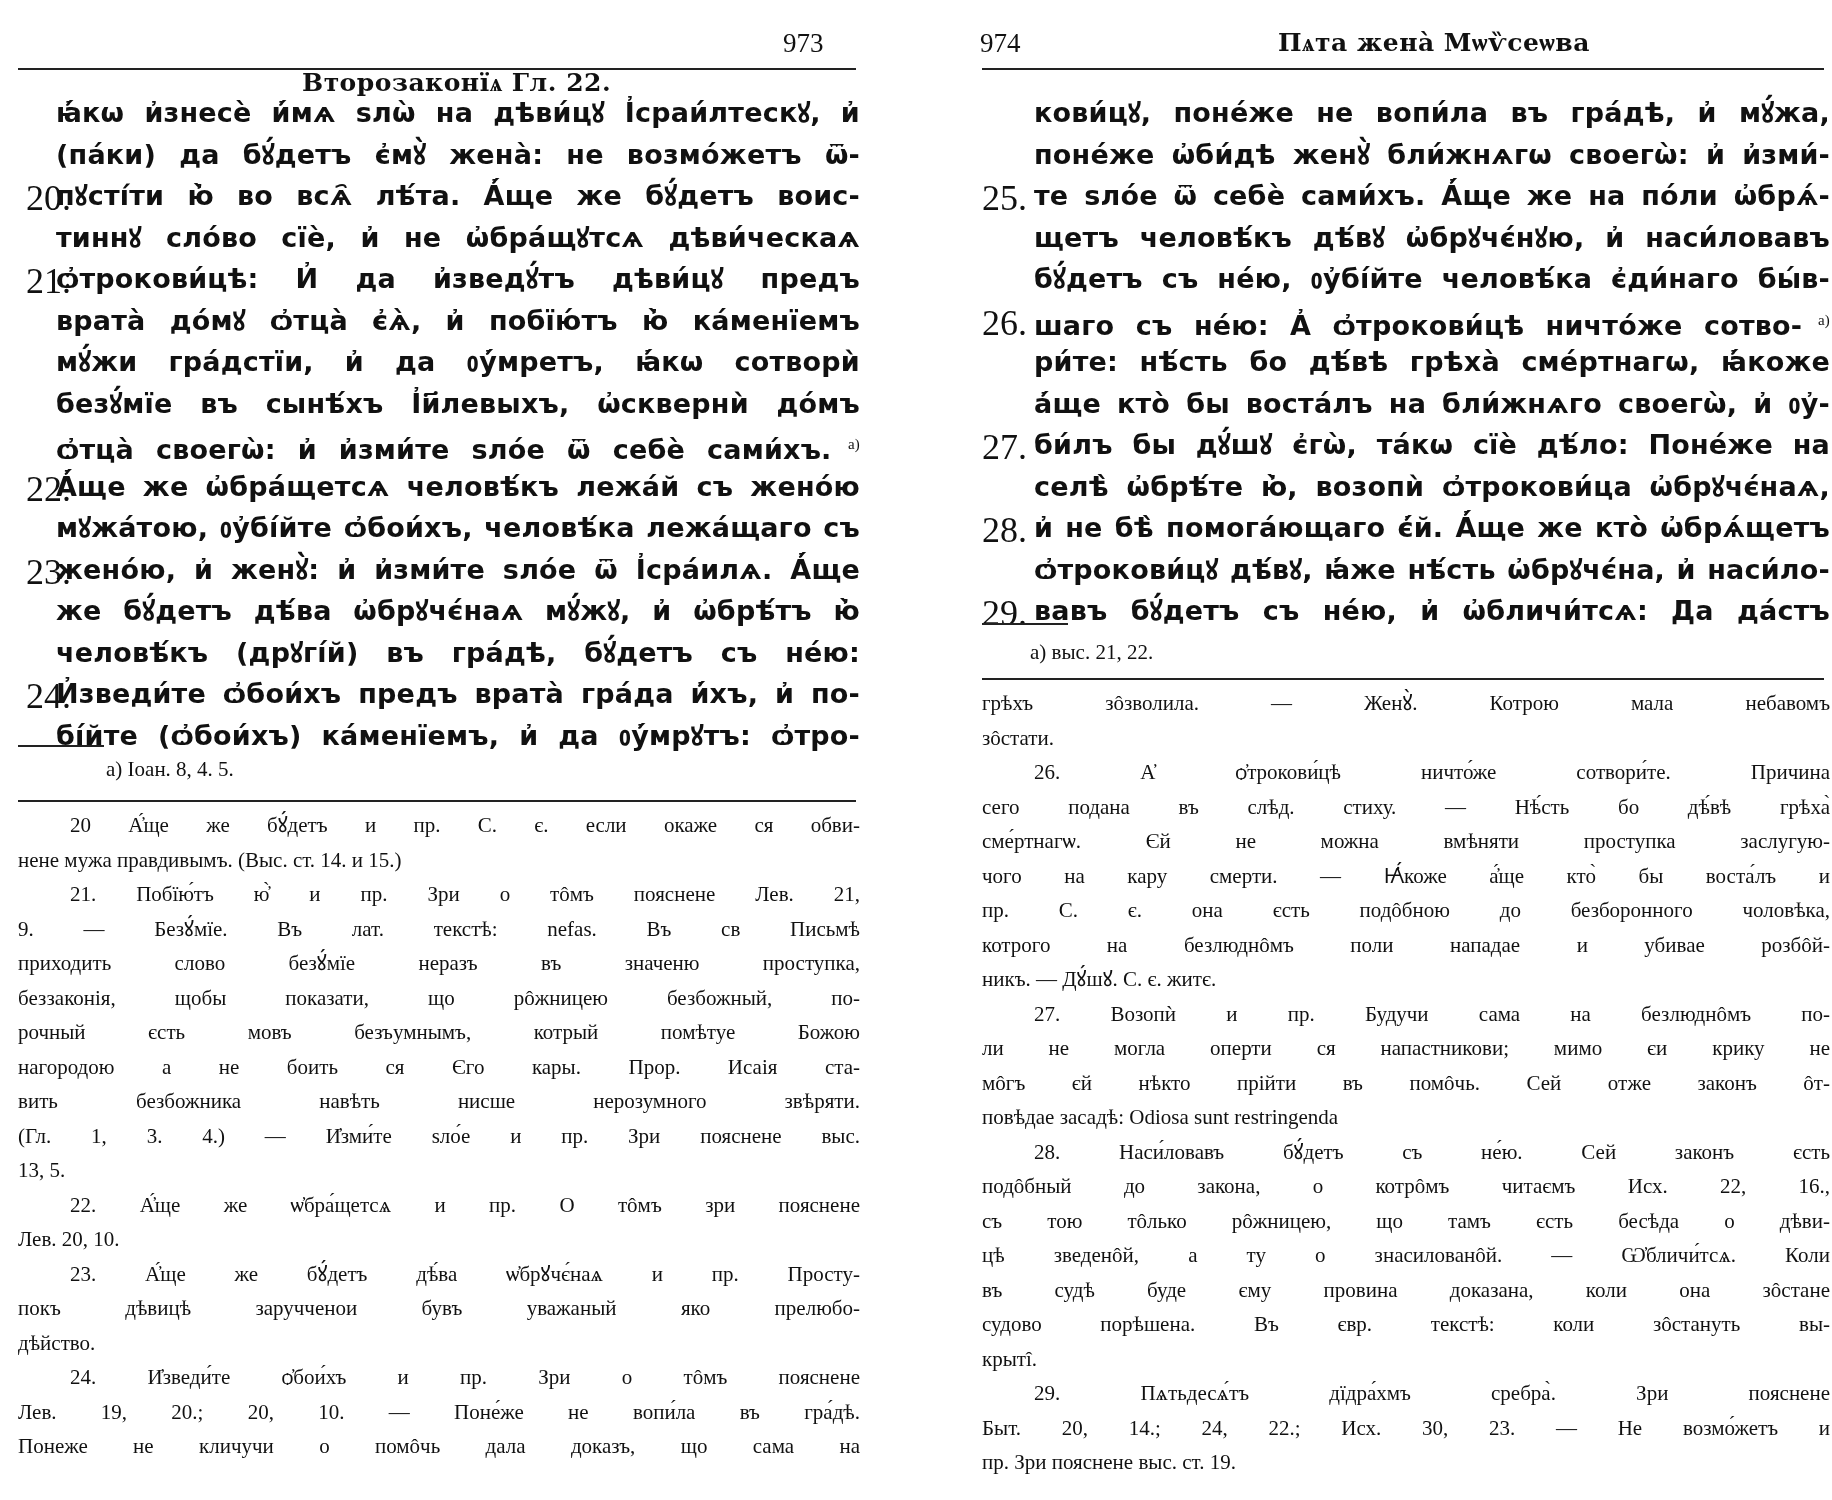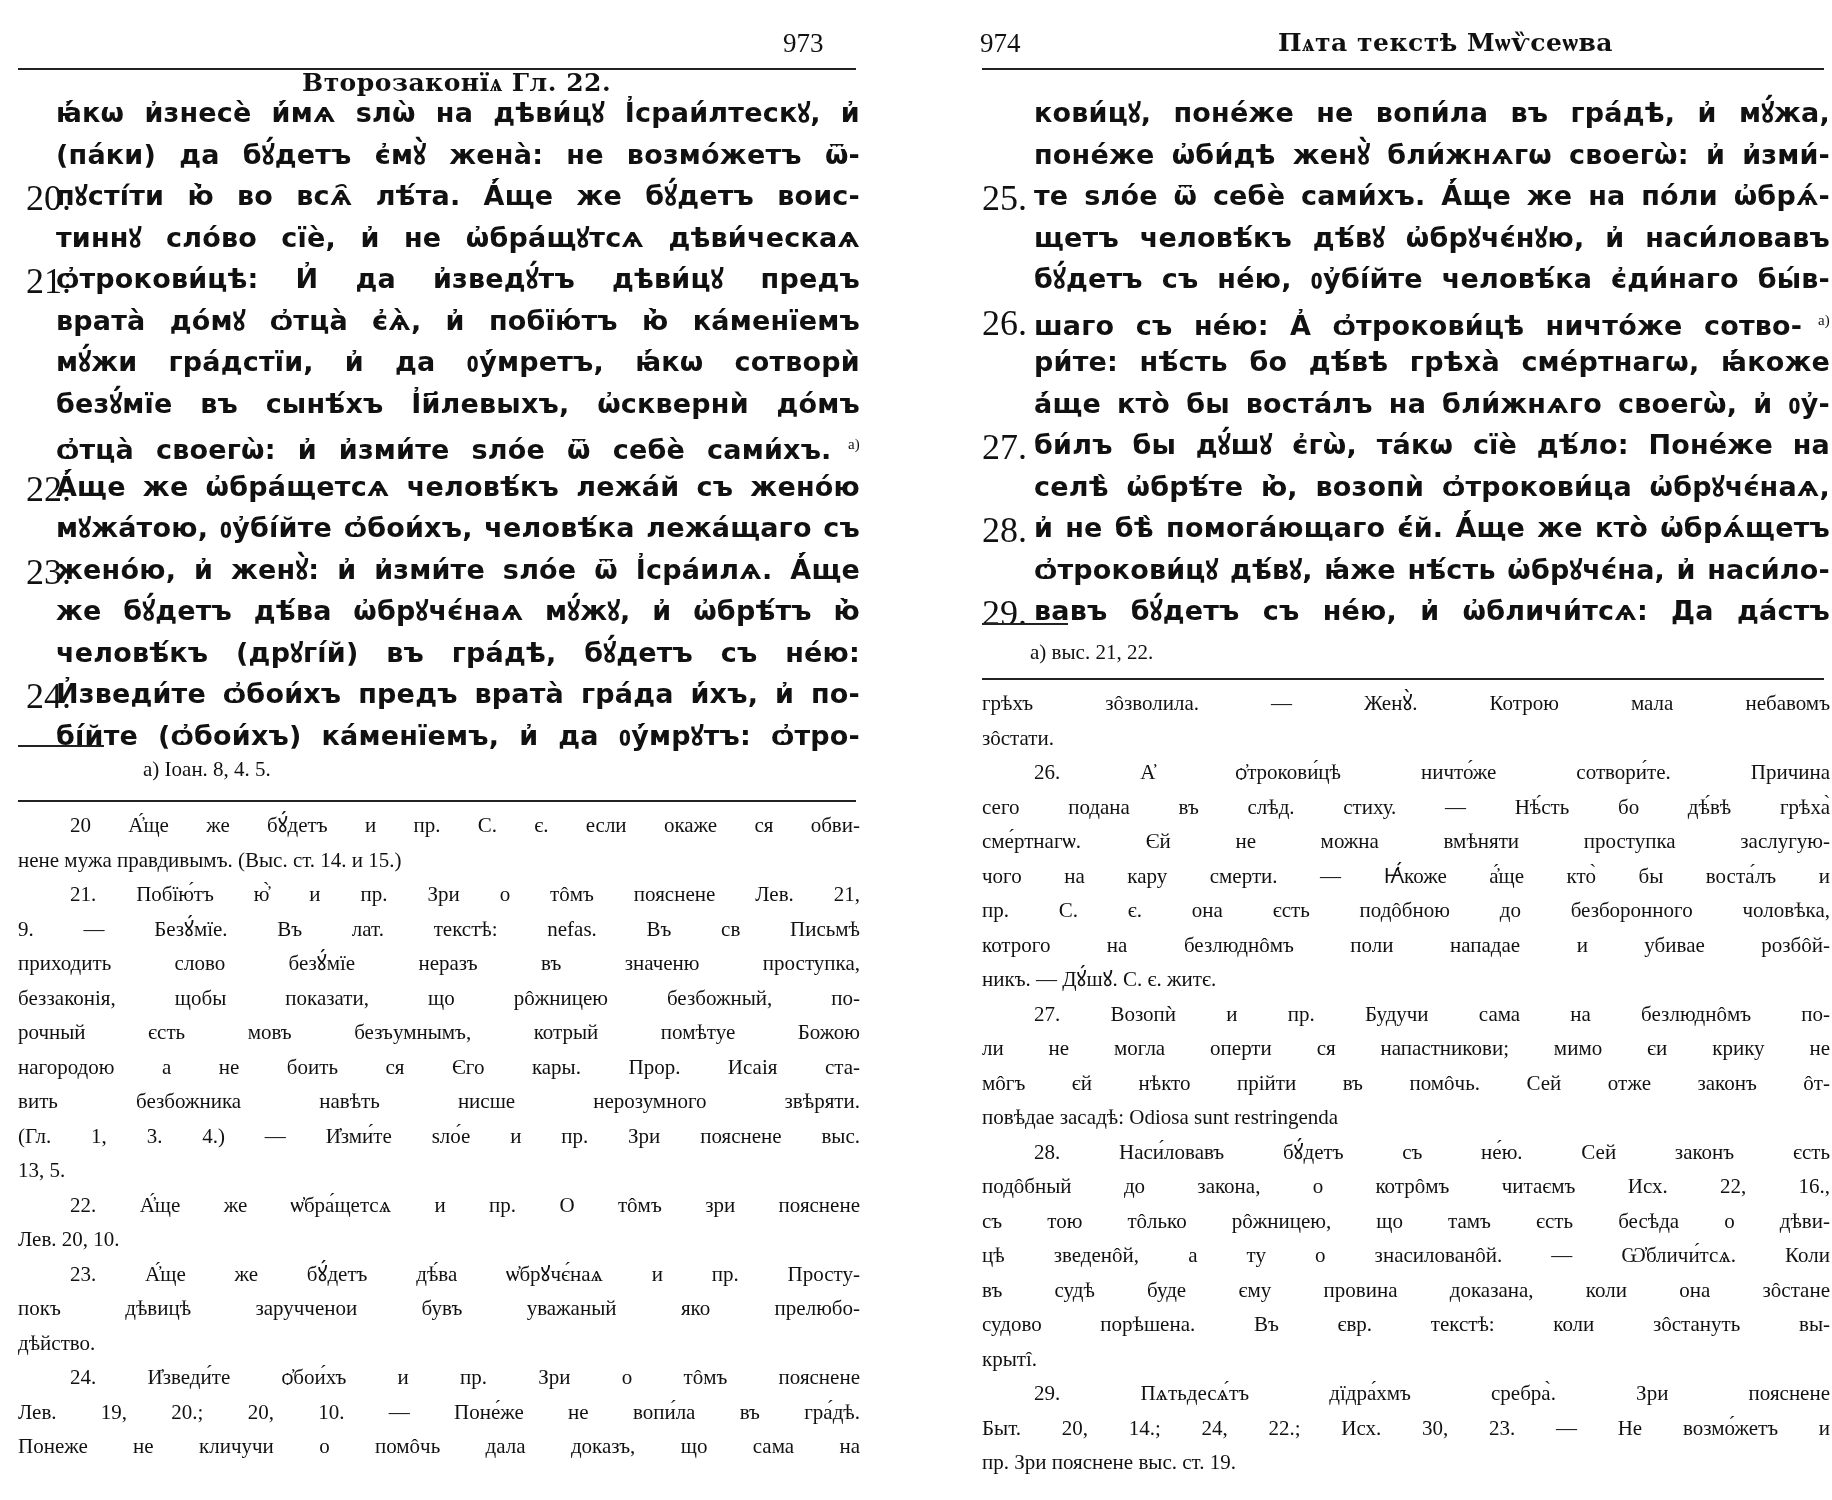--- a/index.html
+++ b/index.html
@@ -50,21 +50,21 @@
     </div>
   <div id="L-vnum">
       <div class="vnum" style="left: 26px; top: 177px;">20.</div>
       <div class="vnum" style="left: 26px; top: 260px;">21.</div>
       <div class="vnum" style="left: 26px; top: 467.5px;">22.</div>
       <div class="vnum" style="left: 26px; top: 550.5px;">23.</div>
       <div class="vnum" style="left: 26px; top: 675px;">24.</div>
     </div>
 
   <div class="rule" style="top:745px; left:18px; width:86px; height:1.5px;"></div>
-  <div class="fn" style="top:757px; left:106px;margin-left:37px;">a) Іоан. 8, 4. 5.</div>
+  <div class="fn" style="top:757px; left:106px;">a) Іоан. 8, 4. 5.</div>
   <div class="rule" style="top:800px; left:18px; width:838px;"></div>
 
   <div class="comment" id="L-com" style="top:808px; left:18px; width:842px;">
       <div class="cline indent">20 А҆́ще же бꙋ́детъ и пр. С. є. если окаже ся обви-</div>
       <div class="cline last">нене мужа правдивымъ. (Выс. ст. 14. и 15.)</div>
       <div class="cline indent">21. Побїю́тъ ю҆̀ и пр. Зри о тôмъ пояснене Лев. 21,</div>
       <div class="cline">9. — Безꙋ́мїе. Въ лат. текстѣ: nefas. Въ св Письмѣ</div>
       <div class="cline">приходить слово безꙋ́мїе неразъ въ значеню проступка,</div>
       <div class="cline">беззаконія, щобы показати, що рôжницею безбожный, по-</div>
       <div class="cline">рочный єсть мовъ безъумнымъ, котрый помѣтуе Божою</div>
@@ -79,21 +79,21 @@
       <div class="cline last">дѣйство.</div>
       <div class="cline indent">24. И҆зведи́те ѻ҆бои́хъ и пр. Зри о тôмъ пояснене</div>
       <div class="cline">Лев. 19, 20.; 20, 10. — Поне́же не вопи́ла въ гра́дѣ.</div>
       <div class="cline">Понеже не кличучи о помôчь дала доказъ, що сама на</div>
     </div>
 </div>
 
 <div class="page right">
   <div class="hdr">
     <span class="num" style="left:12px;">974</span>
-    <span class="title" style="left:310px;">Пѧта текстѣ Мѡѷсеѡва</span>
+    <span class="title" style="left:310px;">Пѧта женà Мѡѷсеѡва</span>
   </div>
   <div class="rule" style="top:68px; left:14px; width:842px;"></div>
 
   <div class="scripture" id="R-scr" style="top:92px; left:66px; width:796px;">
       <div class="line">кови́цꙋ, поне́же не вопи́ла въ гра́дѣ, и҆ мꙋ́жа,</div>
       <div class="line">поне́же ѡ҆би́дѣ женꙋ̀ бли́жнѧгѡ своегѡ̀: и҆ и҆зми́-</div>
       <div class="line">те ѕло́е ѿ себѐ сами́хъ. А҆́ще же на по́ли ѡ҆брѧ́-</div>
       <div class="line">щетъ человѣ́къ дѣ́вꙋ ѡ҆брꙋчє́нꙋю, и҆ наси́ловавъ</div>
       <div class="line">бꙋ́детъ съ не́ю, ᲂу҆бі́йте человѣ́ка є҆ди́наго бы́в-</div>
       <div class="line">шаго съ не́ю: А҆ ѻ҆трокови́цѣ ничто́же сотво-<sup style="font-size: 15px; font-family: &quot;Liberation Serif&quot;, serif; font-weight: normal;"> a)</sup></div>

